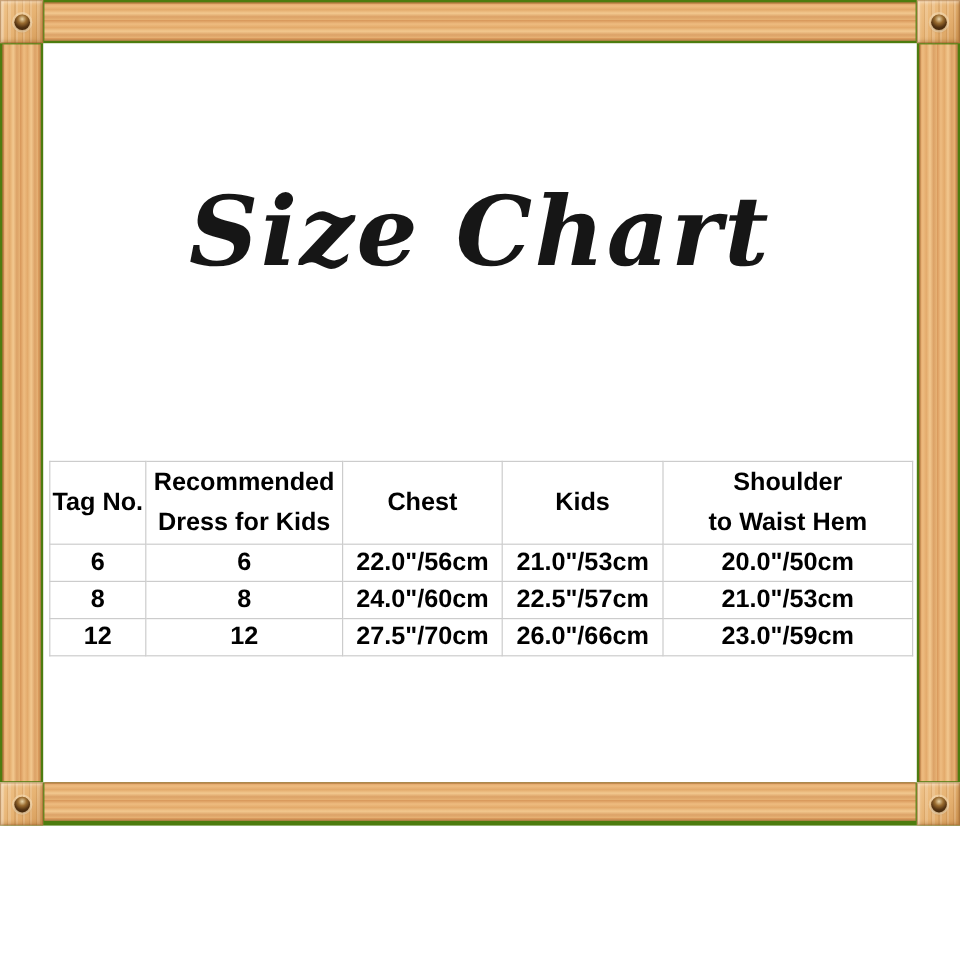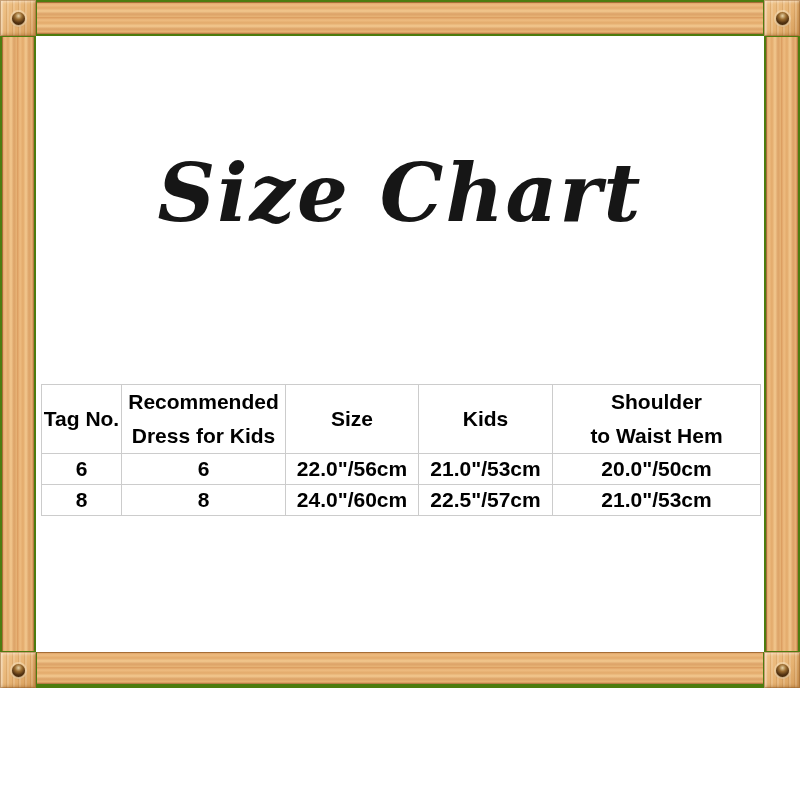--- a/index.html
+++ b/index.html
@@ -128,21 +128,21 @@
     <thead>
       <tr>
         <th>
           <div class="hline">Tag No.</div>
         </th>
         <th>
           <div class="hline">Recommended</div>
           <div class="hline">Dress for Kids</div>
         </th>
         <th>
-          <div class="hline">Size</div>
+          <div class="hline">Chest</div>
         </th>
         <th>
           <div class="hline">Kids</div>
         </th>
         <th>
           <div class="hline">Shoulder</div>
           <div class="hline">to Waist Hem</div>
         </th>
       </tr>
     </thead>
@@ -154,20 +154,27 @@
         <td>21.0"/53cm</td>
         <td>20.0"/50cm</td>
       </tr>
       <tr>
         <td>8</td>
         <td>8</td>
         <td>24.0"/60cm</td>
         <td>22.5"/57cm</td>
         <td>21.0"/53cm</td>
       </tr>
+      <tr>
+        <td>12</td>
+        <td>12</td>
+        <td>27.5"/70cm</td>
+        <td>26.0"/66cm</td>
+        <td>23.0"/59cm</td>
+      </tr>
     </tbody>
   </table>
 
   <div class="bar bar-h bar-top"></div>
   <div class="bar bar-h bar-bottom"></div>
   <div class="bar bar-v bar-left"></div>
   <div class="bar bar-v bar-right"></div>
 
   <div class="corner corner-tl">
     <span class="nail"></span>

